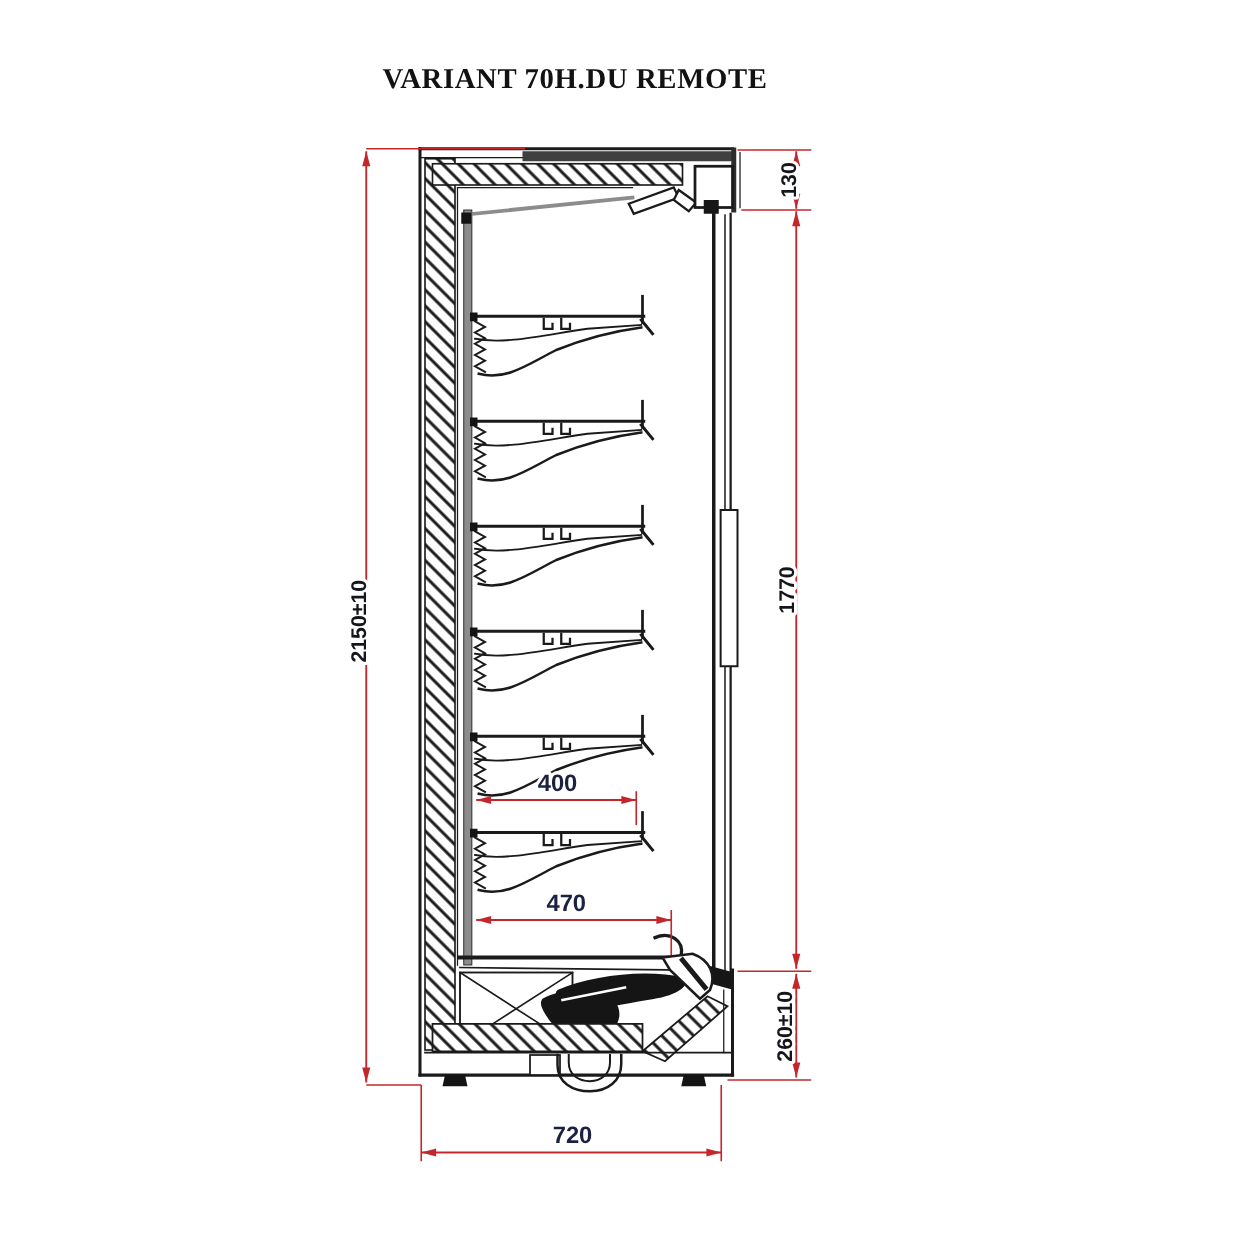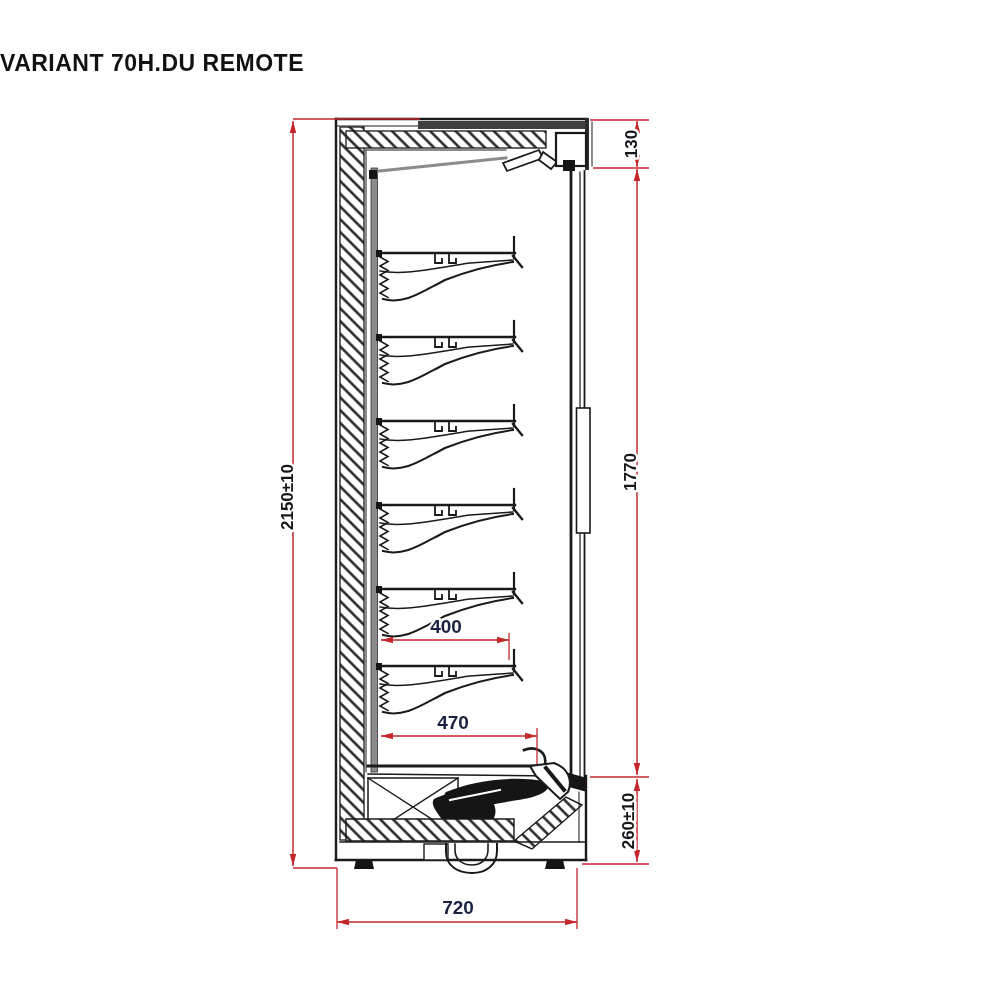--- a/index.html
+++ b/index.html
@@ -1,19 +1,19 @@
 <!DOCTYPE html>
 <html><head>
 <meta charset="utf-8">
 <style>
   html,body{margin:0;padding:0;background:#fff;}
   .page{position:relative;width:1000px;height:1000px;background:#ffffff;overflow:hidden;
         font-family:"Liberation Sans",sans-serif;}
-  .title{position:absolute;top:50px;left:0;width:920px;
-         font-size:23px;font-weight:700;letter-spacing:.5px;color:#121212;}
+  .title{position:absolute;top:50px;left:0;width:920px;text-align:center;
+         font-size:23px;font-weight:700;letter-spacing:.5px;color:#121212;font-family:Liberation Serif, serif;}
   svg{position:absolute;top:0;left:0;}
   .dim-label{font-family:"Liberation Sans",sans-serif;font-size:17px;font-weight:700;
              paint-order:stroke;stroke:#ffffff;stroke-width:5px;stroke-linejoin:round;}
   .depth-label{font-family:"Liberation Sans",sans-serif;font-size:19px;font-weight:700;
              paint-order:stroke;stroke:#ffffff;stroke-width:5px;stroke-linejoin:round;}
 </style>
 </head>
 <body>
 
 <div class="page">

